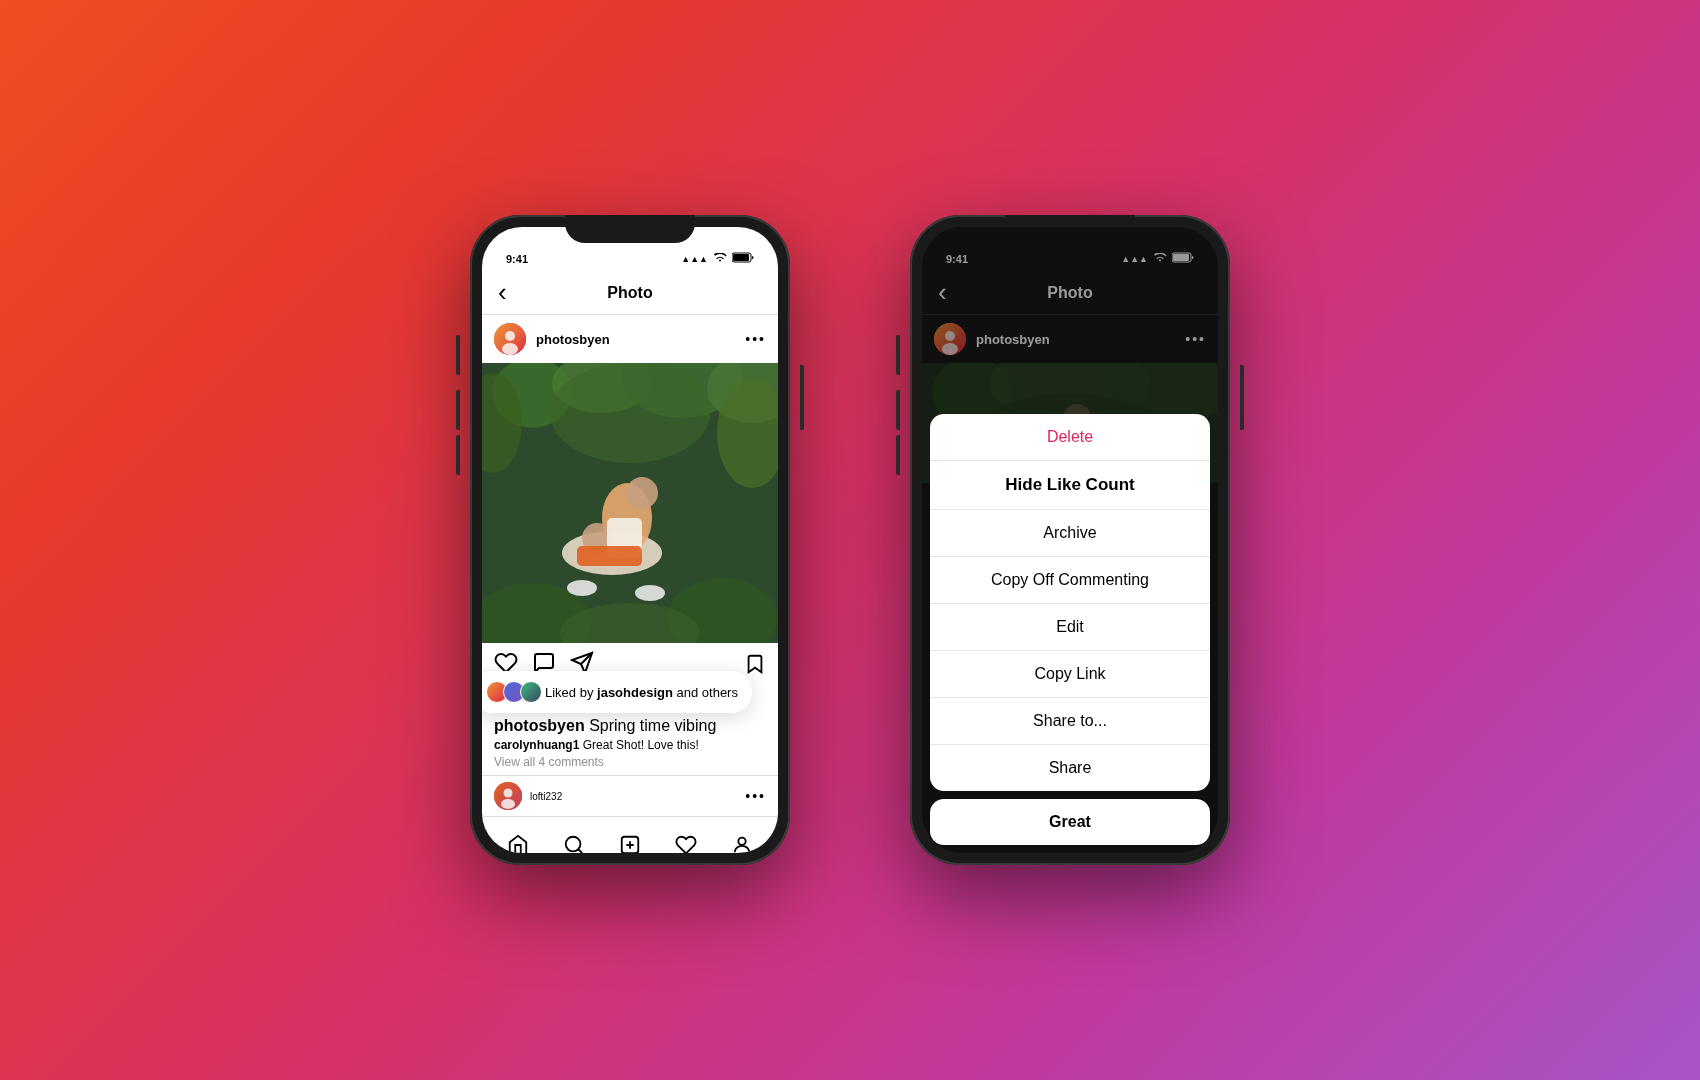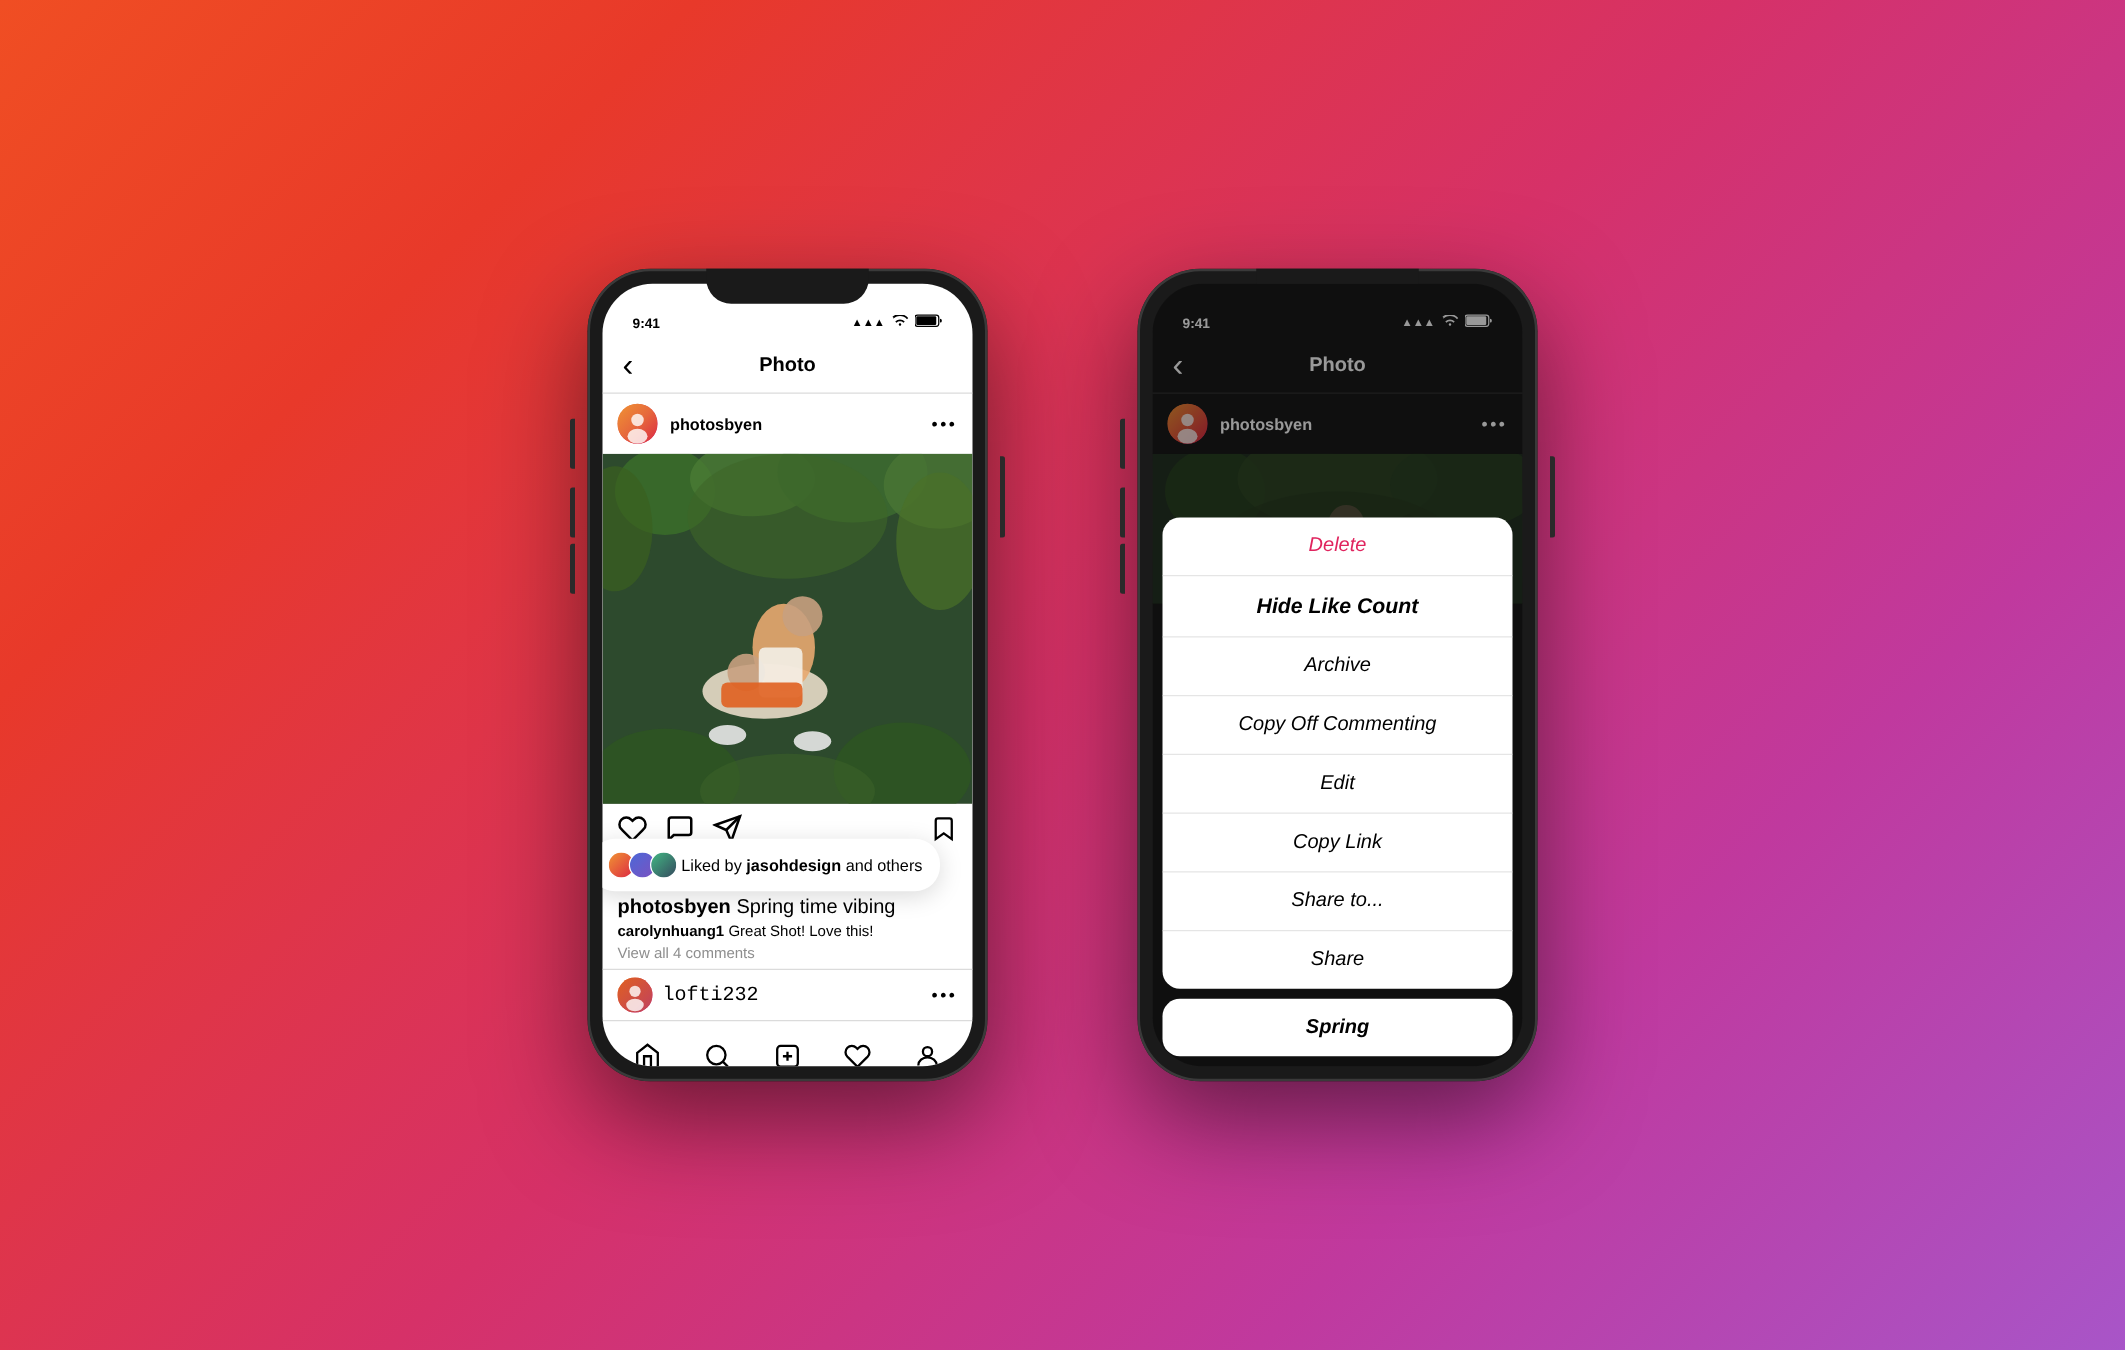--- a/index.html
+++ b/index.html
@@ -285,21 +285,20 @@
 
     
     .action-sheet-overlay {
       position: absolute;
       top: 0; left: 0; right: 0; bottom: 0;
       background: rgba(0,0,0,0.4);
       z-index: 15;
       display: flex;
       flex-direction: column;
       justify-content: flex-end;
-      font-style: italic;
     }
     .action-sheet {
       background: transparent;
       padding: 0 8px 8px;
     }
     .action-sheet-menu {
       background: #fff;
       border-radius: 14px;
       overflow: hidden;
       margin-bottom: 8px;
@@ -471,21 +470,21 @@
           <defs>
               <linearGradient id="ag2" x1="0" y1="0" x2="1" y2="1">
                 <stop offset="0%" stop-color="#e06020"></stop>
                 <stop offset="100%" stop-color="#c04060"></stop>
               </linearGradient>
             </defs>
           <circle cx="14" cy="11" r="4.5" fill="rgba(255,255,255,0.8)"></circle>
           <ellipse cx="14" cy="22" rx="7" ry="5" fill="rgba(255,255,255,0.8)"></ellipse>
         </svg>
       </div>
-      <span style="font-size:16px;color:#000;flex:1;font-family:Liberation Mono, monospace;">lofti232</span>
+      <span style="font-size:10px;color:#000;flex:1;">lofti232</span>
       <span class="more-btn" style="font-size:14px;letter-spacing:2px;color:#000;">•••</span>
     </div>
 
     <div class="bottom-nav">
       <span class="bottom-nav-icon">
         <svg width="22" height="22" viewBox="0 0 24 24" fill="none" stroke="#000" stroke-width="2">
             <path d="M3 9l9-7 9 7v11a2 2 0 01-2 2H5a2 2 0 01-2-2z"></path>
             <polyline points="9 22 9 12 15 12 15 22"></polyline>
           </svg>
       </span>
@@ -602,21 +601,21 @@
             <span>Copy Link</span>
           </div>
           <div class="action-sheet-item">
             <span>Share to...</span>
           </div>
           <div class="action-sheet-item" style="border-bottom:none;">
             <span>Share</span>
           </div>
         </div>
         <div class="action-sheet-cancel">
-          <span>Spring</span>
+          <span>Great</span>
         </div>
       </div>
     </div>
 
     <div class="home-indicator" style="background:#1a1a1a;">
       <div class="home-bar white"></div>
     </div>
   </div>
 </div>
 

